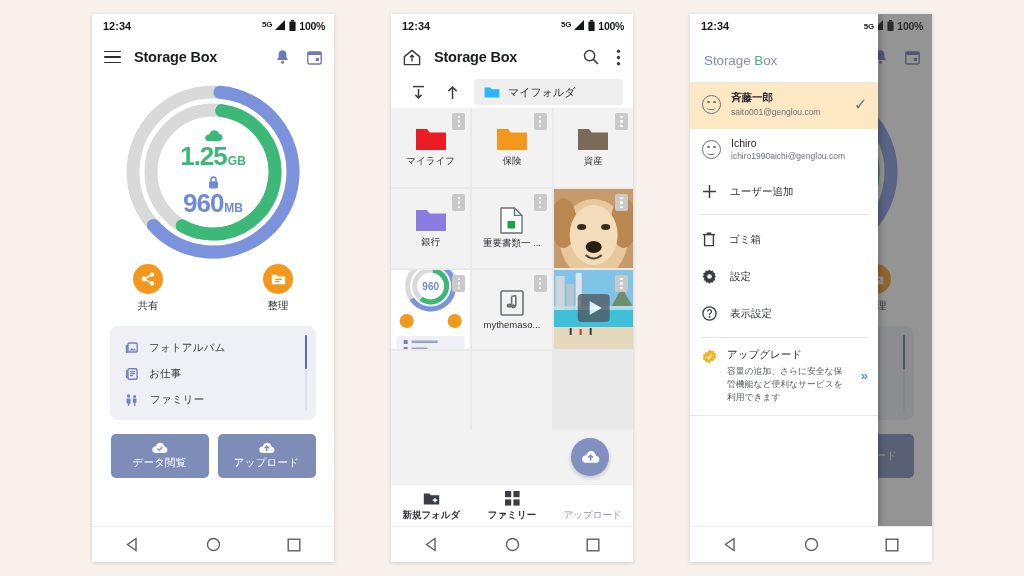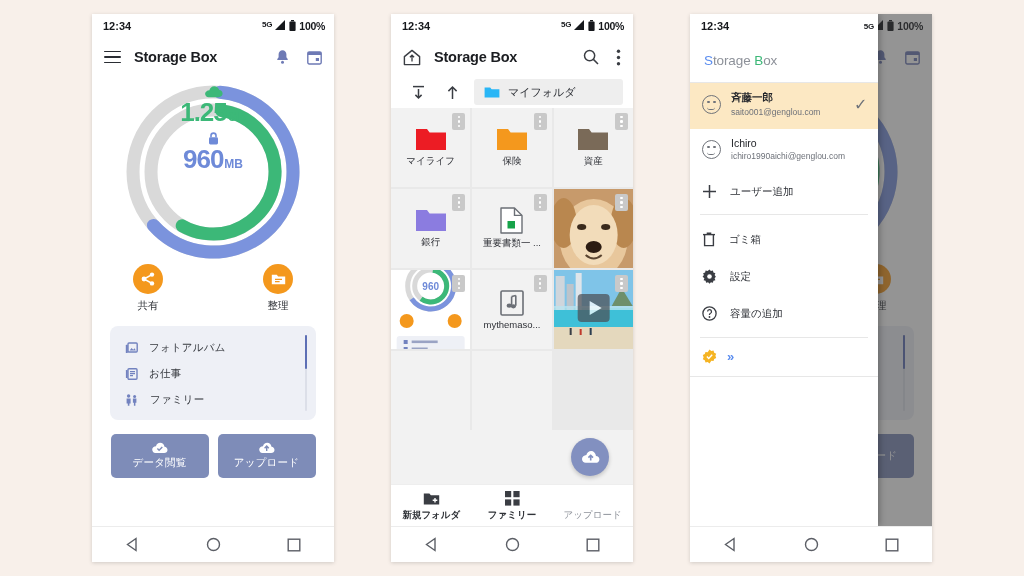--- a/index.html
+++ b/index.html
@@ -196,21 +196,21 @@
           <svg width="215" height="180" viewBox="0 0 215 180">
 
             <circle cx="107" cy="90" r="80" fill="none" stroke="#d9d9d9" stroke-width="13"></circle>
 
             <circle cx="107" cy="90" r="80" fill="none" stroke="#7b93dd" stroke-width="13" stroke-linecap="round" stroke-dasharray="311 502" transform="rotate(-85 107 90)"></circle>
 
             <circle cx="107" cy="90" r="62" fill="none" stroke="#d9d9d9" stroke-width="13"></circle>
 
             <circle cx="107" cy="90" r="62" fill="none" stroke="#3cb878" stroke-width="13" stroke-linecap="round" stroke-dasharray="218 390" transform="rotate(-82 107 90)"></circle>
           </svg>
-          <div style="position:absolute;inset:0;display:flex;flex-direction:column;align-items:center;justify-content:flex-start;padding-top:4px;">
+          <div style="position:absolute;inset:0;display:flex;flex-direction:column;align-items:center;justify-content:center;padding-top:4px;">
             <svg width="19" height="12" viewBox="0 0 19 12">
               <path d="M4.6 11.2h10.1c2.3 0 3.9-1.6 3.9-3.6 0-1.9-1.5-3.4-3.4-3.5C14.6 1.8 12.6.2 10.2.2 7.8.2 5.8 1.9 5.4 4.2 3 4.3 1.1 6 1.1 7.8c0 1.9 1.6 3.4 3.5 3.4z" fill="#3cb878"></path>
             </svg>
             <div style="display:flex;align-items:baseline;margin-top:-1px;">
               <span style="font-size:26px;font-weight:bold;color:#3cb878;letter-spacing:-1px;">1.25</span>
               <span style="font-size:12px;font-weight:bold;color:#3cb878;margin-left:1px;">GB</span>
             </div>
             <svg width="11" height="13" viewBox="0 0 11 13" style="margin-top:4px">
               <rect x="1" y="5.3" width="9" height="7.2" rx="1.4" fill="#6e8ad8"></rect>
               <path d="M3 5.3V3.6a2.5 2.5 0 0 1 5 0v1.7" fill="none" stroke="#6e8ad8" stroke-width="1.6"></path>
@@ -714,30 +714,34 @@
             <circle cx="7.5" cy="7.5" r="2.3" fill="#fff"></circle>
           </svg>
           <span class="dr-label">設定</span>
         </div>
         <div class="dr-row">
           <svg width="15" height="15" viewBox="0 0 15 15">
             <circle cx="7.5" cy="7.5" r="6.6" fill="none" stroke="#3a3d43" stroke-width="1.3"></circle>
             <path d="M5.6 5.6a1.95 1.95 0 1 1 2.6 1.9c-.5.2-.7.6-.7 1.1v.4" fill="none" stroke="#3a3d43" stroke-width="1.3"></path>
             <circle cx="7.5" cy="11" r=".9" fill="#3a3d43"></circle>
           </svg>
-          <span class="dr-label">容量の追加</span>
+          <span class="dr-label">表示設定</span>
         </div>
 
         <div class="drawer-sep" style="margin:5px 10px 0"></div>
 
         <div class="upg">
           <svg width="15" height="15" viewBox="0 0 15 15" style="flex:none;margin-top:1px">
             <path d="M7.5.6l1.8 1.3 2.2-.3.7 2.1 2 1-.8 2.1.8 2.1-2 1-.7 2.1-2.2-.3L7.5 14.4 5.7 13.1l-2.2.3-.7-2.1-2-1L1.6 8.2.8 6.1l2-1 .7-2.1 2.2.3z" fill="#f5b423"></path>
             <path d="M4.9 7.6l1.8 1.8 3.5-3.6" stroke="#fff" stroke-width="1.4" fill="none"></path>
           </svg>
+          <div class="upg-body">
+            <div class="upg-title">アップグレード</div>
+            <div class="upg-desc">容量の追加、さらに安全な保管機能など便利なサービスを利用できます</div>
+          </div>
           <div class="upg-arrow">
             <span style="color:#5b8def">»</span>
           </div>
         </div>
 
         <div class="drawer-sep"></div>
       </div>
     </div>
 
     <div class="navbar">

